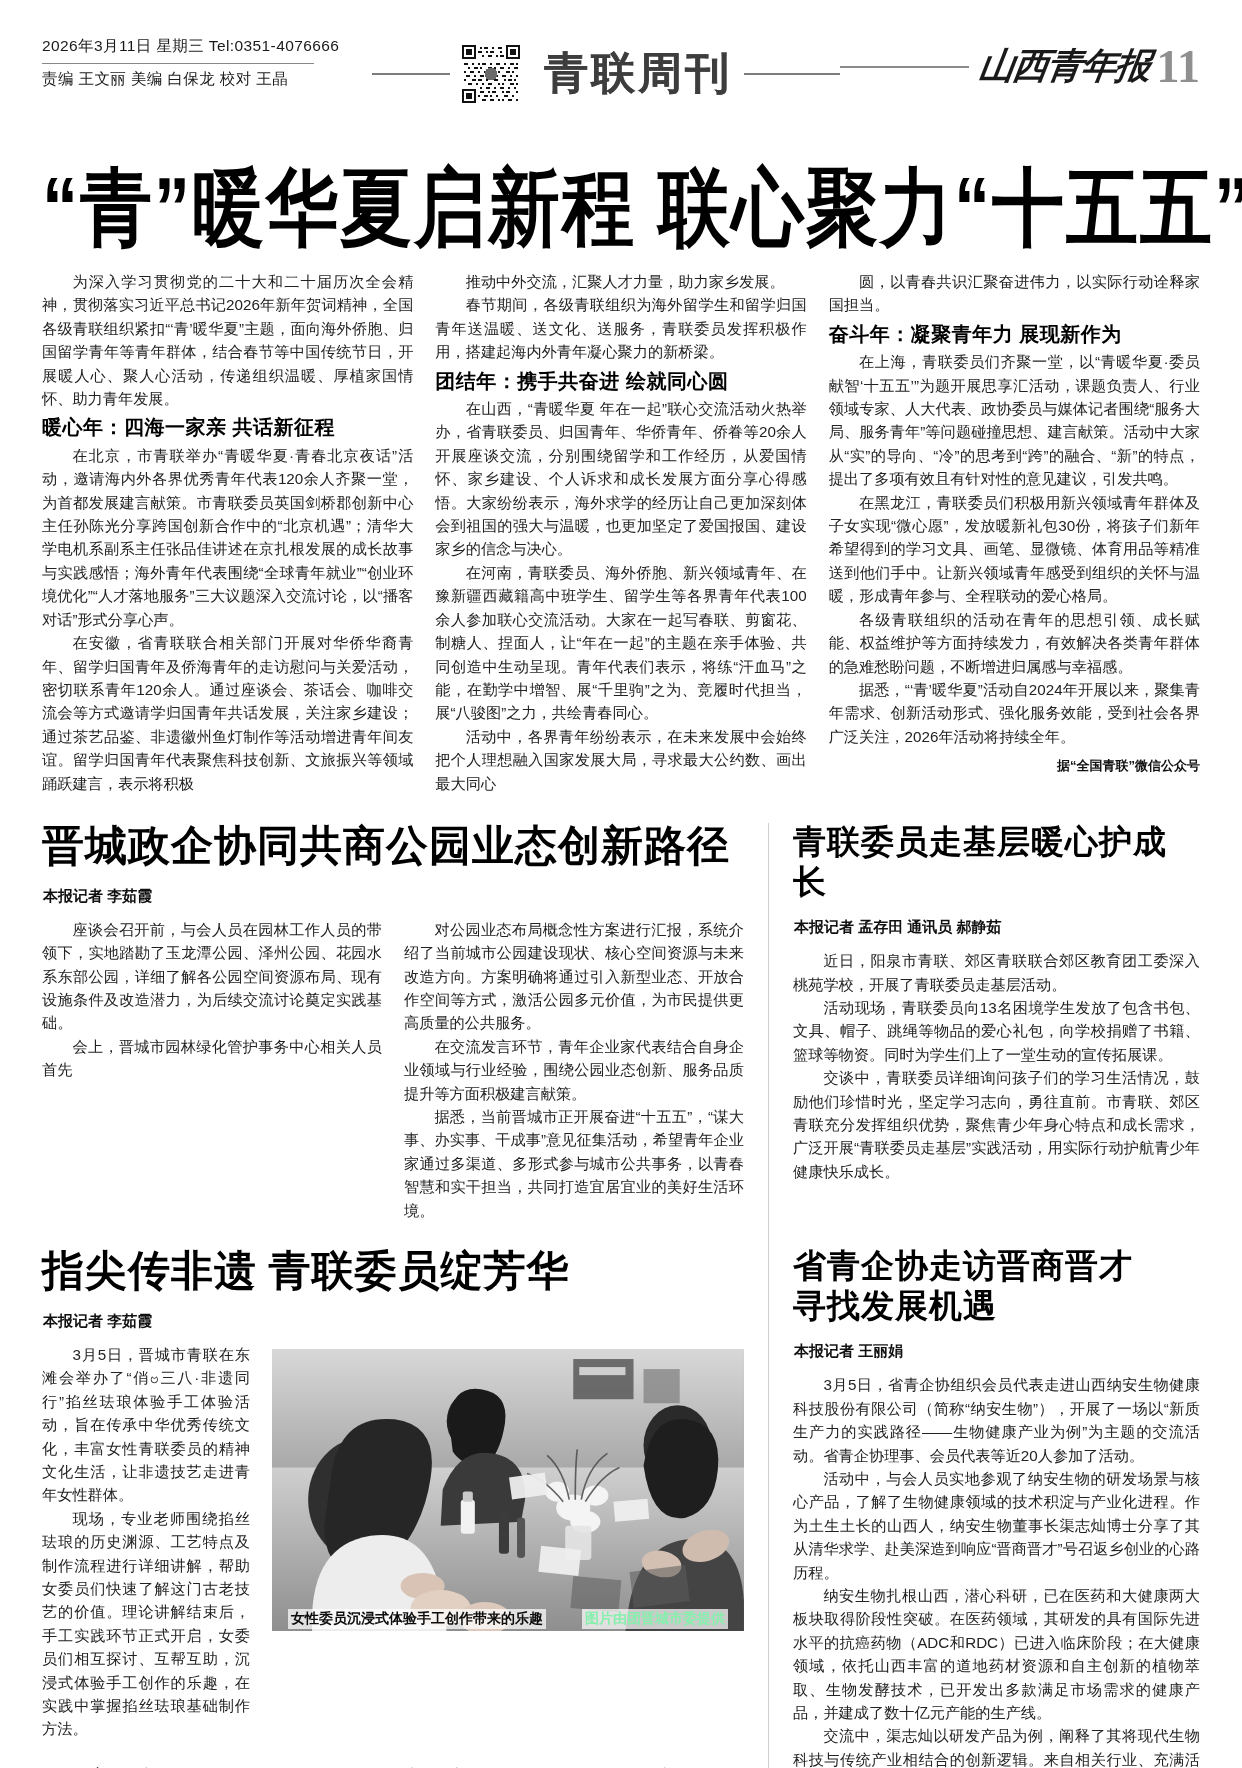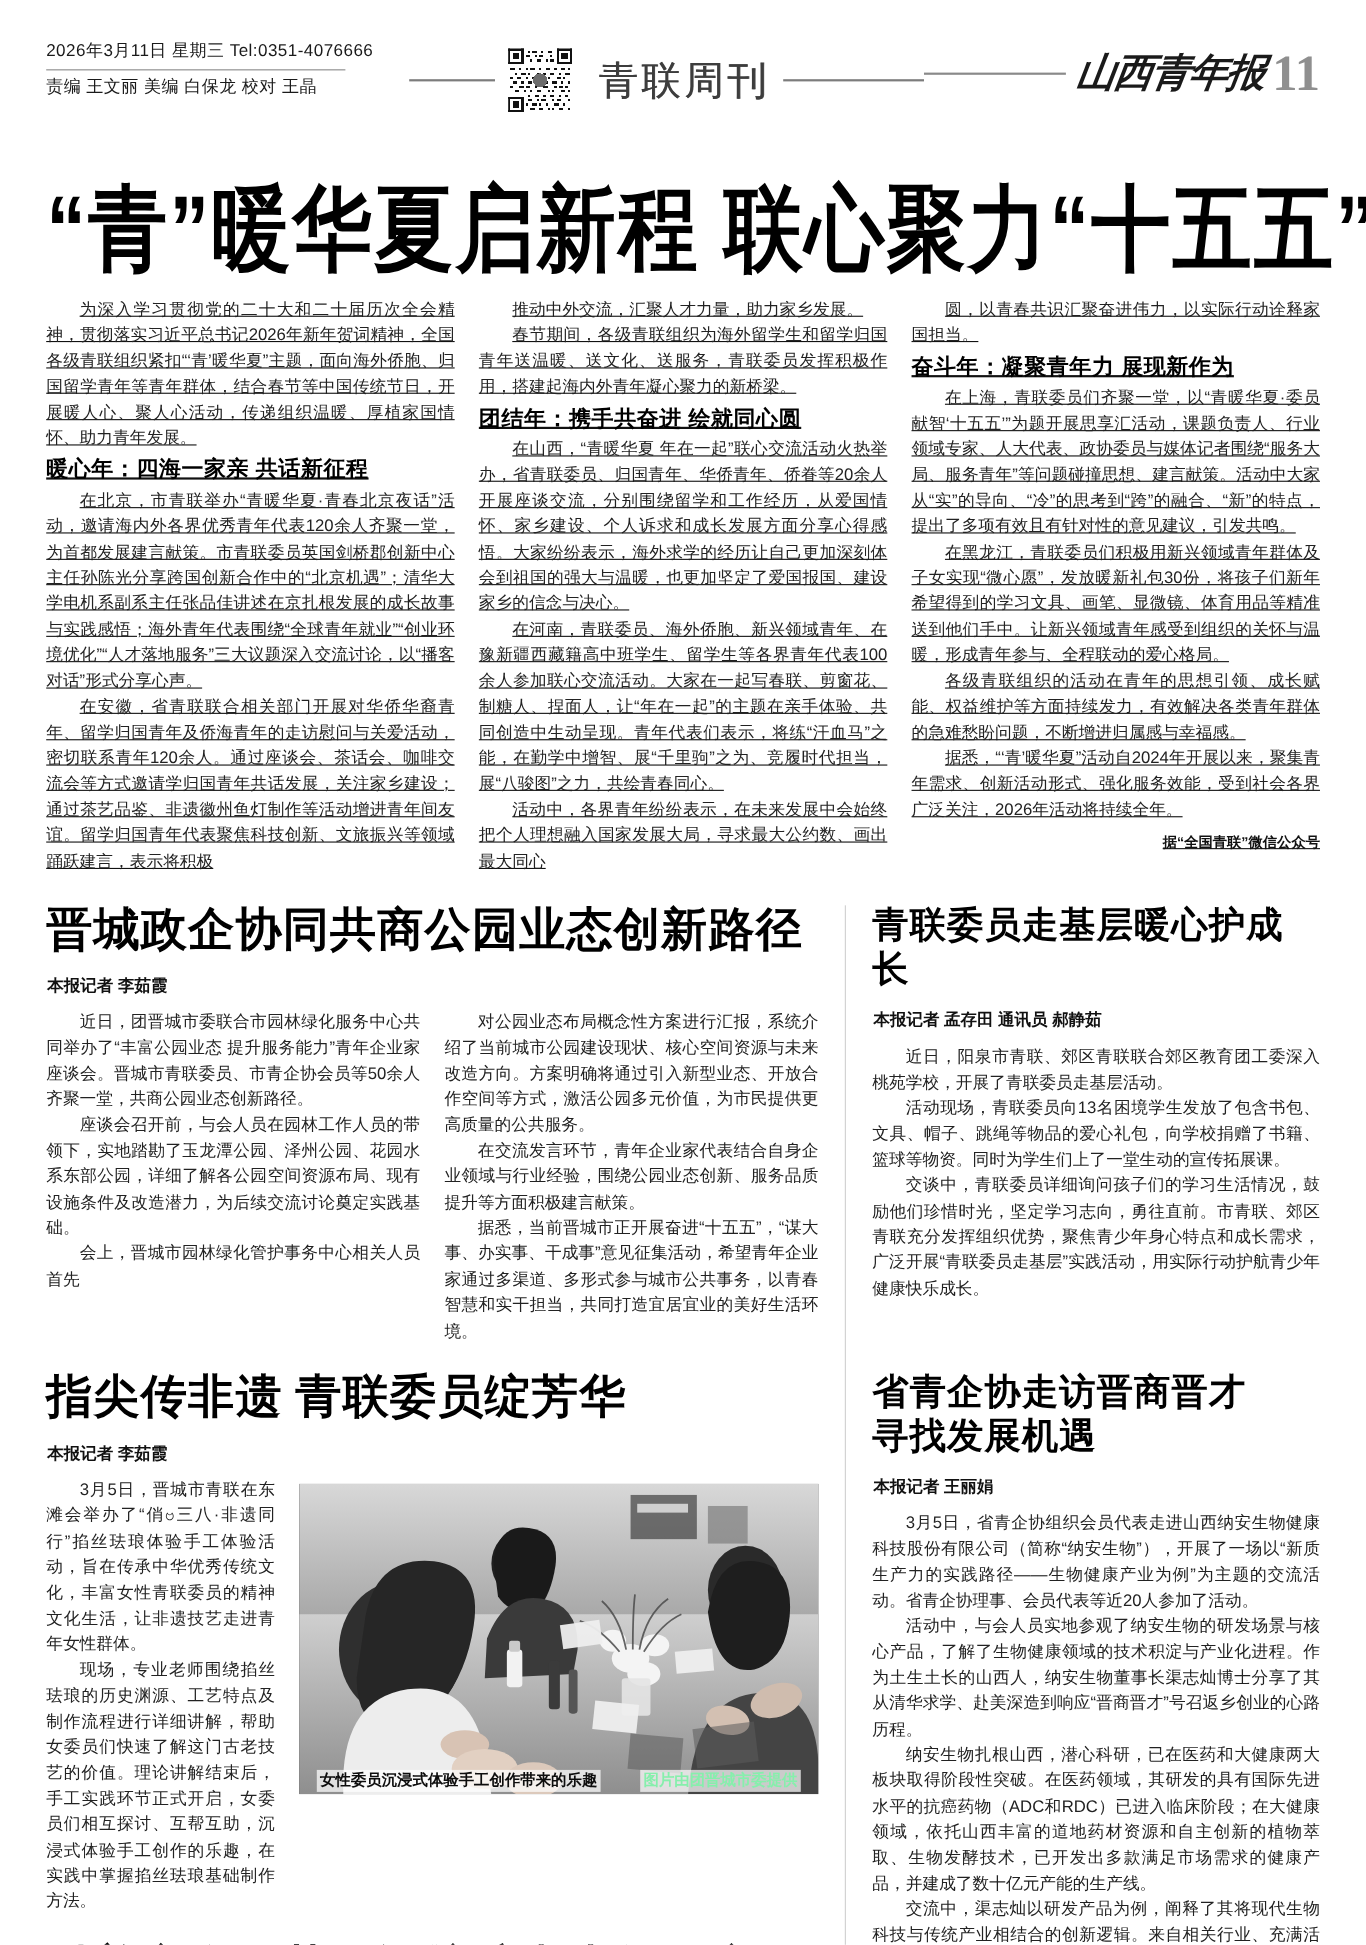--- a/index.html
+++ b/index.html
@@ -16,21 +16,21 @@
   .masthead{display:flex;align-items:flex-start;padding-top:36px;height:86px;}
   .mh-left{width:330px;flex:none;}
   .mh-date{font-family:"Liberation Sans","DejaVu Sans",sans-serif;font-size:15.5px;letter-spacing:.4px;color:#1a1a1a;white-space:nowrap;}
   .mh-rule{border-bottom:1px solid #888;margin:6px 0 5px 0;width:272px;}
   .mh-staff{font-family:"Liberation Sans","DejaVu Sans",sans-serif;font-size:15.5px;letter-spacing:.4px;color:#1a1a1a;white-space:nowrap;}
   .mh-center{flex:1;display:flex;align-items:center;justify-content:center;padding-top:8px;}
   .dash{height:2px;background:#7c7c7c;flex:1;min-width:30px;}
   .dash.short{max-width:78px;}
   .qr{width:58px;height:58px;margin:0 12px;flex:none;}
   .qr svg{display:block;}
-  .mh-title{font-family:"Liberation Serif","DejaVu Serif",serif;font-weight:400;font-size:36px;letter-spacing:3px;color:#3d3d3d;margin:0 12px;white-space:nowrap;
+  .mh-title{font-family:"Liberation Serif","DejaVu Serif",serif;font-weight:700;font-size:44px;letter-spacing:3px;color:#3d3d3d;margin:0 12px;white-space:nowrap;
             text-shadow:0.5px 0 0 #555;}
   .mh-right{width:360px;flex:none;display:flex;align-items:center;justify-content:flex-end;padding-top:6px;}
   .mh-rightdash{height:2px;background:#8a8a8a;flex:1;margin-right:10px;}
   .brand{font-family:"Liberation Serif","DejaVu Serif",serif;font-style:italic;font-weight:700;font-size:36px;letter-spacing:-2px;color:#1a1a1a;white-space:nowrap;transform:skewX(-8deg);}
   .pageno{font-family:"Liberation Serif","DejaVu Serif",serif;font-weight:700;font-size:46px;color:#8f8f8f;margin-left:8px;line-height:1;}
 
   
   .main-head{
     text-align:center;
     font-family:"Liberation Sans","DejaVu Sans",sans-serif;
@@ -38,21 +38,21 @@
     font-size:72px;
     letter-spacing:2px;
     color:#000;
     margin:30px 0 22px 0;
     transform:scaleY(1.18);
     transform-origin:center top;
     white-space:nowrap;
   }
 
   
-  .cols3{display:flex;gap:22px;text-decoration:underline;}
+  .cols3{display:flex;gap:22px;}
   .col{flex:1;min-width:0;}
   .body-text{
     font-family:"Liberation Sans","DejaVu Sans",sans-serif;
     font-size:15.2px;
     line-height:23.4px;
     color:#222;
     text-align:justify;
     text-justify:inter-character;
   }
   .body-text p{margin:0;text-indent:2em;}
@@ -281,21 +281,20 @@
 
   <div class="mid-wrap">
 
     <div class="mid-left">
 
       <div>
         <div class="sec-head big">晋城政企协同共商公园业态创新路径</div>
         <div class="byline">本报记者  李茹霞</div>
         <div class="two-col">
           <div class="col body-text">
-            <p>近日，团晋城市委联合市园林绿化服务中心共同举办了“丰富公园业态  提升服务能力”青年企业家座谈会。晋城市青联委员、市青企协会员等50余人齐聚一堂，共商公园业态创新路径。</p>
             <p>座谈会召开前，与会人员在园林工作人员的带领下，实地踏勘了玉龙潭公园、泽州公园、花园水系东部公园，详细了解各公园空间资源布局、现有设施条件及改造潜力，为后续交流讨论奠定实践基础。</p>
             <p>会上，晋城市园林绿化管护事务中心相关人员首先</p>
           </div>
           <div class="col body-text">
             <p>对公园业态布局概念性方案进行汇报，系统介绍了当前城市公园建设现状、核心空间资源与未来改造方向。方案明确将通过引入新型业态、开放合作空间等方式，激活公园多元价值，为市民提供更高质量的公共服务。</p>
             <p>在交流发言环节，青年企业家代表结合自身企业领域与行业经验，围绕公园业态创新、服务品质提升等方面积极建言献策。</p>
             <p>据悉，当前晋城市正开展奋进“十五五”，“谋大事、办实事、干成事”意见征集活动，希望青年企业家通过多渠道、多形式参与城市公共事务，以青春智慧和实干担当，共同打造宜居宜业的美好生活环境。</p>
           </div>
         </div>
       </div>

